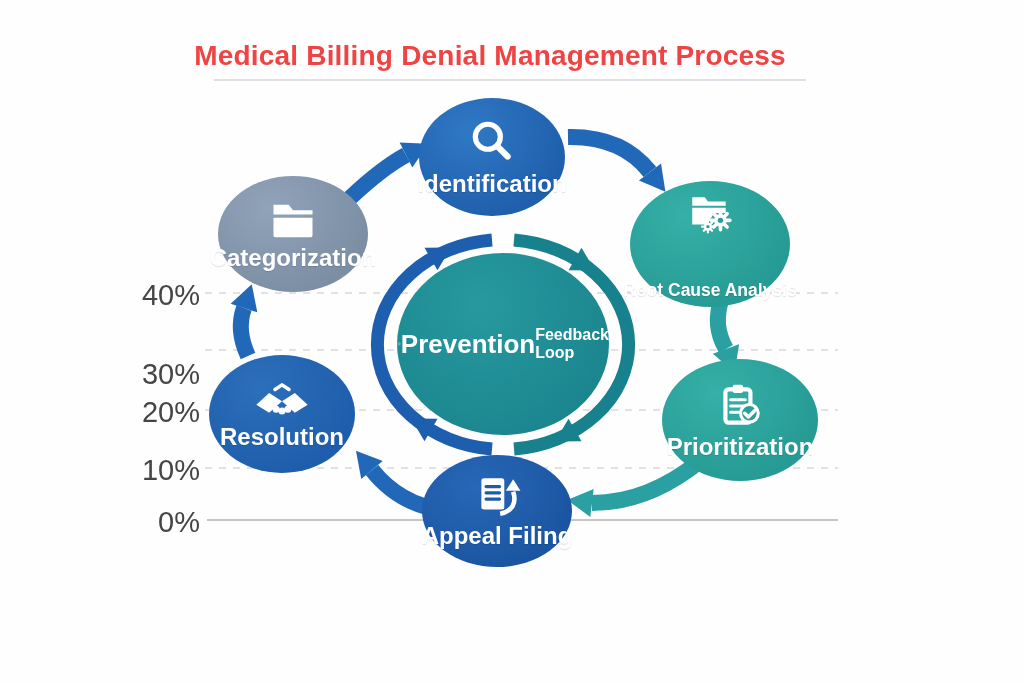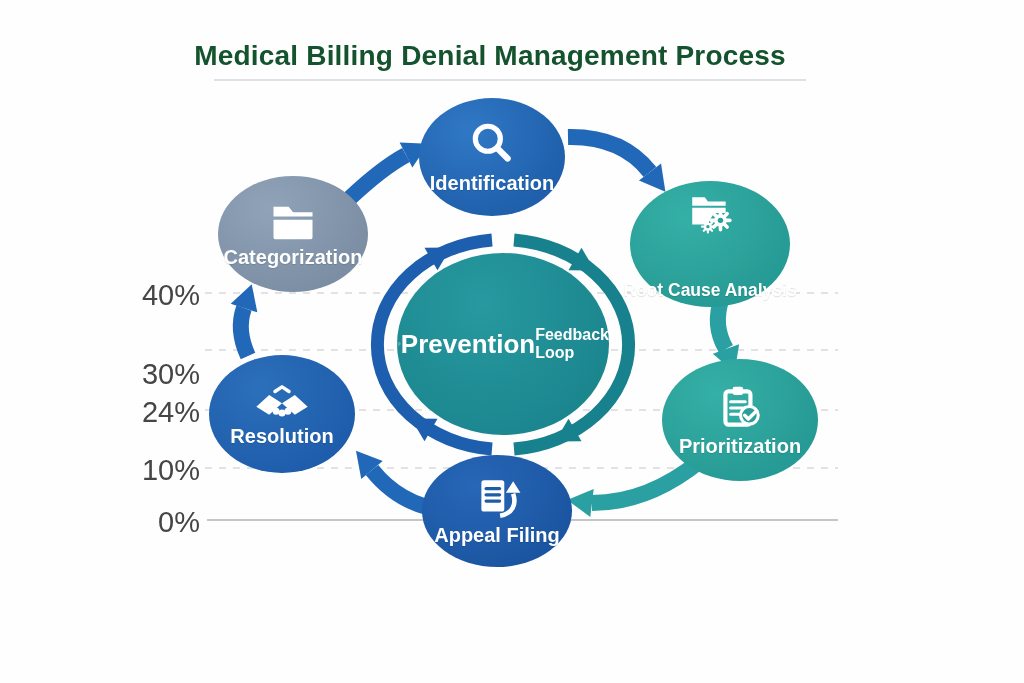--- a/index.html
+++ b/index.html
@@ -2,38 +2,38 @@
 <html><head>
 <meta charset="utf-8">
 <style>
   html,body { margin:0; padding:0; background:#ffffff; font-family:"Liberation Sans", sans-serif; }
   #canvas { position:relative; width:1024px; height:683px; background:#fefefe; overflow:hidden; }
 
   .layer { position:absolute; left:0; top:0; pointer-events:none; }
 
   #title {
     position:absolute; left:190px; top:40px; width:600px;
-    text-align:center; font-size:28px; font-weight:bold; color:#14532d;
+    text-align:center; font-size:28px; font-weight:bold; color:#ef4444;
     letter-spacing:0.2px; z-index:1;
   }
 
   .tick {
     position:absolute; left:140px; width:60px; text-align:right;
     font-size:29px; color:#454545; z-index:1;
   }
   .tick-0 { top:279px; } .tick-1 { top:336px;margin-top:22px; } .tick-2 { top:396px; }
   .tick-3 { top:454px; } .tick-4 { top:506px; }
 
   .node {
     position:absolute; border-radius:50%;
     display:flex; flex-direction:column; align-items:center; justify-content:center;
     z-index:4; gap:3px;
   }
   .node-label {
-    color:#ffffff; font-weight:bold; font-size:20px; text-align:center;
+    color:#ffffff; font-weight:bold; font-size:24px; text-align:center;
     line-height:1.05; text-shadow:0 1px 1px rgba(0,0,0,0.12); white-space:nowrap;
   }
   .icon { display:block; }
 
   .n-identification  { left:419px; top:98px;  width:146px; height:118px;
     background:radial-gradient(ellipse at 35% 28%, #3078c5, #1f5fab 75%); }
   .n-rootcause       { left:630px; top:181px; width:160px; height:126px;
     background:radial-gradient(ellipse at 35% 28%, #35b0a7, #269a94 75%); }
   .n-rootcause .node-label { font-size:17.5px;margin-top:43px; }
   .n-prioritization  { left:662px; top:359px; width:156px; height:122px;
@@ -70,21 +70,21 @@
       <line x1="205" y1="410" x2="838" y2="410"></line>
       <line x1="205" y1="468" x2="838" y2="468"></line>
     </g>
     <line x1="207" y1="520" x2="838" y2="520" stroke="#c4c6ca" stroke-width="2"></line>
   </svg>
 
   <div id="title">Medical Billing Denial Management Process</div>
 
   <div class="tick tick-0">40%</div>
   <div class="tick tick-1">30%</div>
-  <div class="tick tick-2">24%</div>
+  <div class="tick tick-2">20%</div>
   <div class="tick tick-3">10%</div>
   <div class="tick tick-4">0%</div>
 
   <div id="center-node">
     <svg class="icon" width="58" height="52" viewBox="0 0 48 44">
       <path d="M24 2 L40 8 V20 C40 31 33 38 24 42 C15 38 8 31 8 20 V8 Z" fill="none" stroke="#ffffff" stroke-width="3.4" stroke-linejoin="round"></path>
       <path d="M16.5 21 l5.5 6 L32 16" fill="none" stroke="#ffffff" stroke-width="4" stroke-linecap="round" stroke-linejoin="round"></path>
     </svg>
     <div class="center-line1">Prevention</div>
     <div class="center-line2">Feedback Loop</div>

